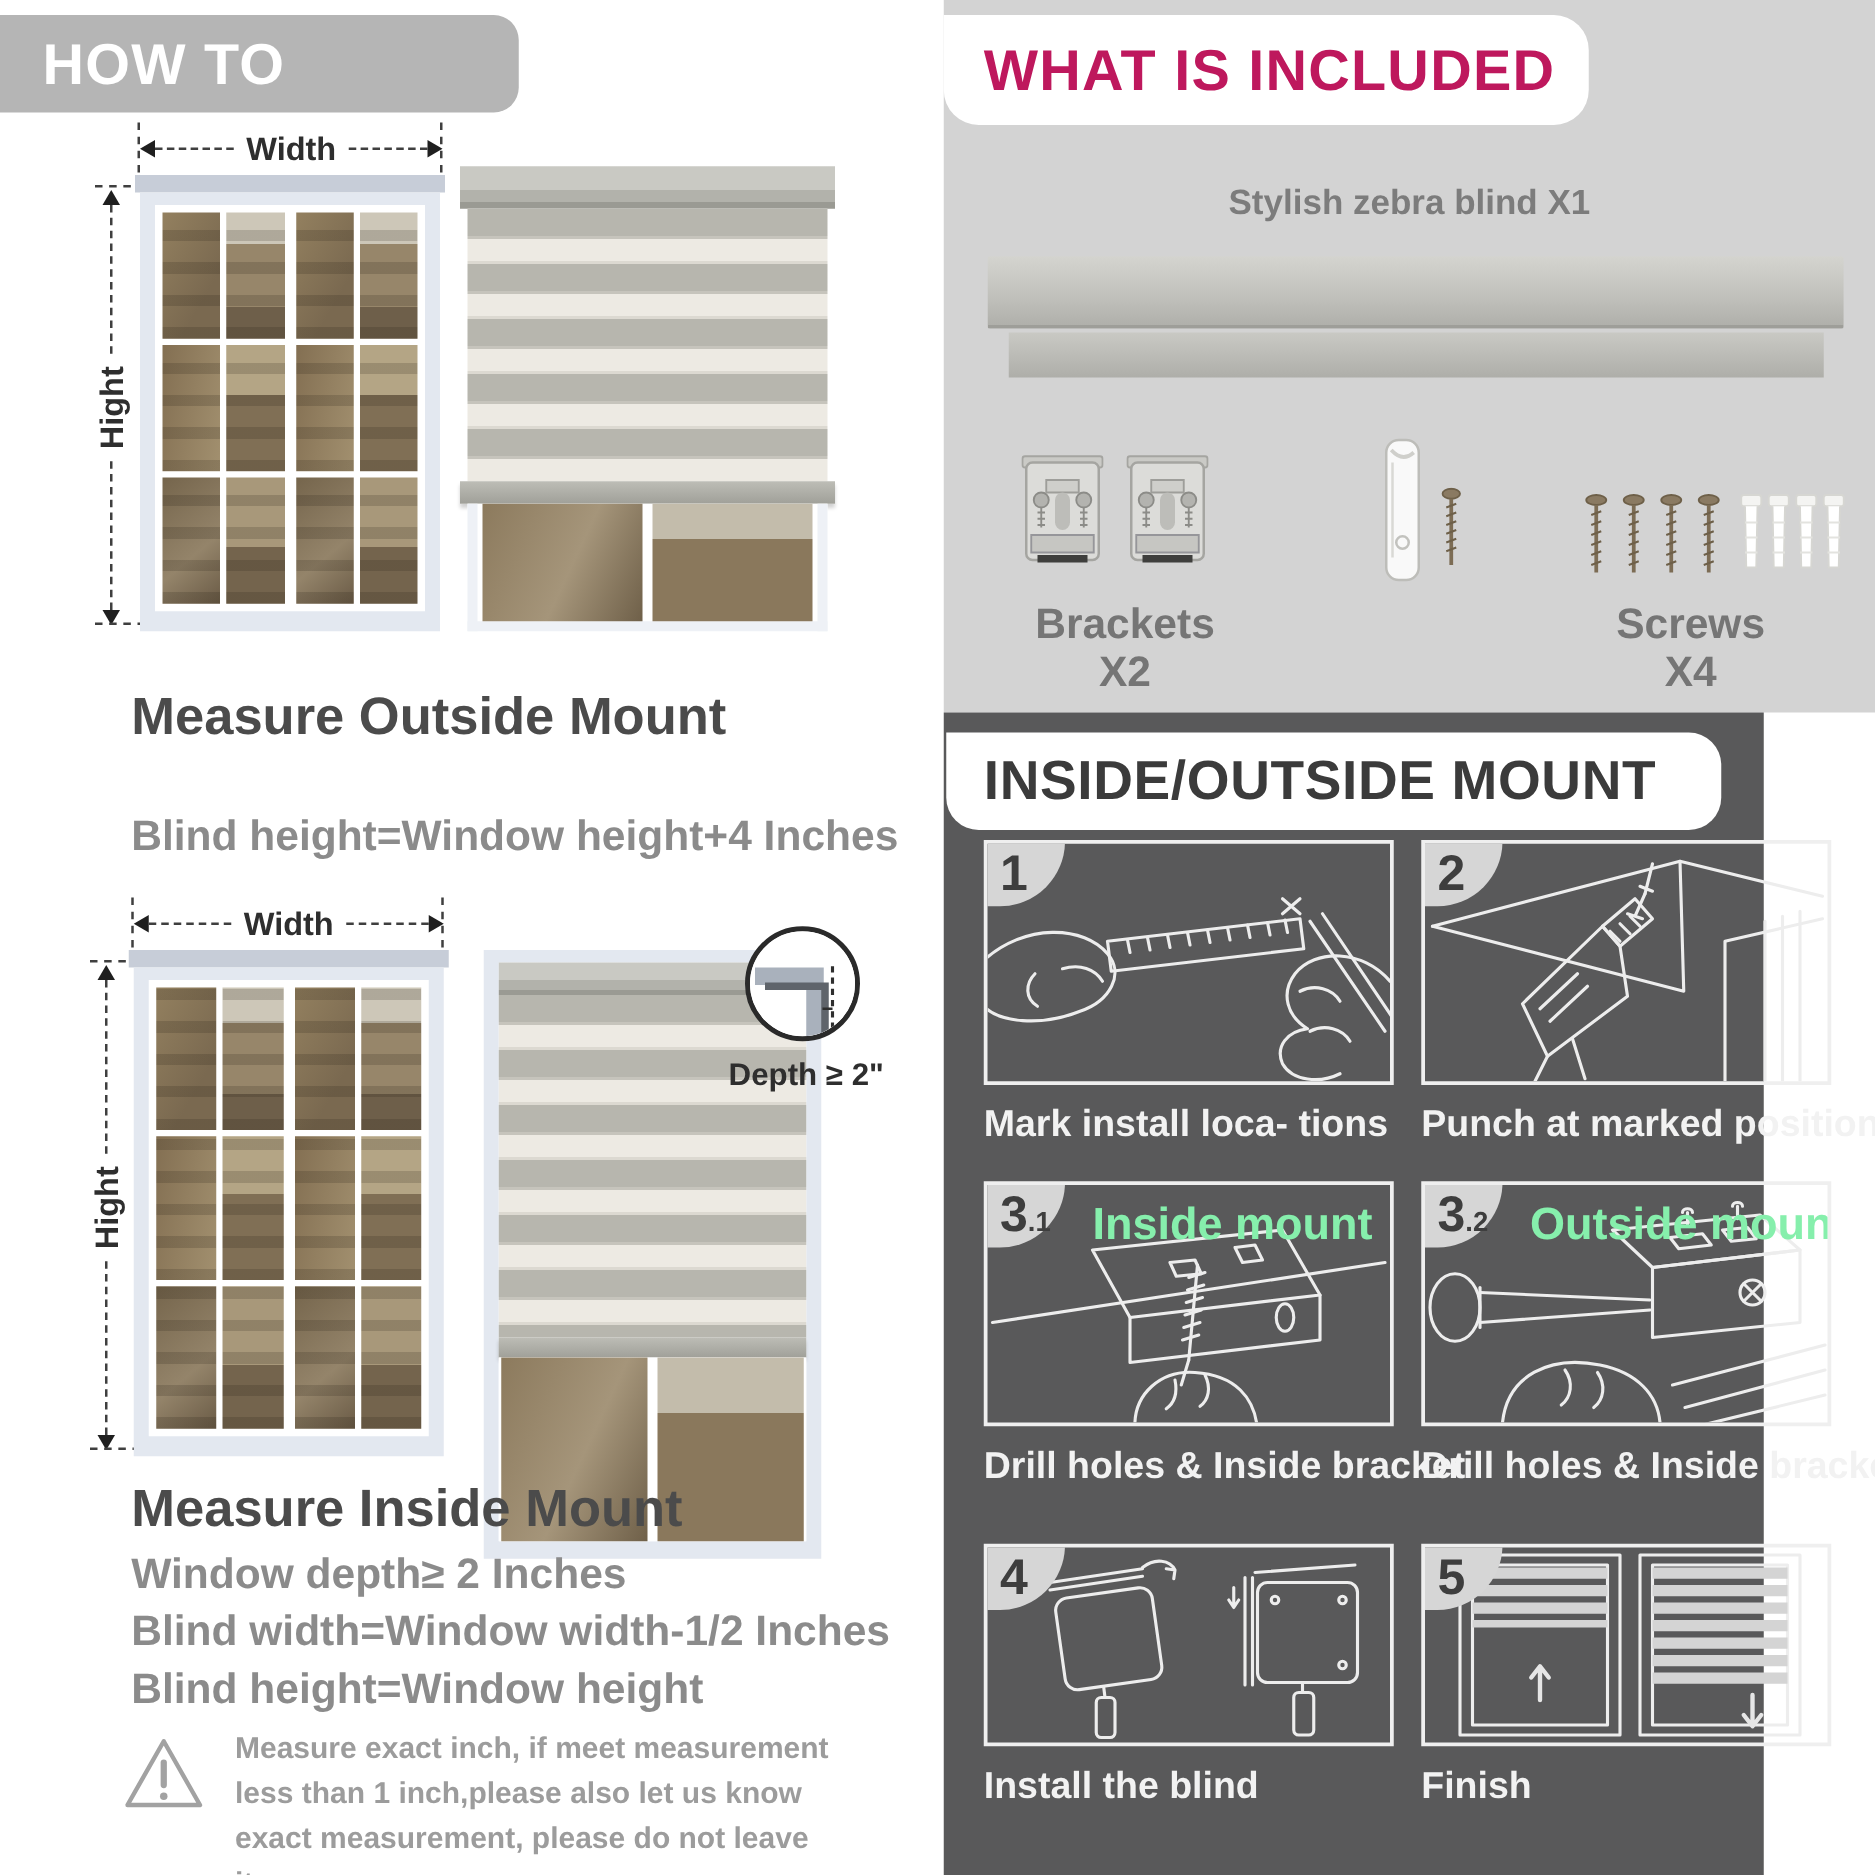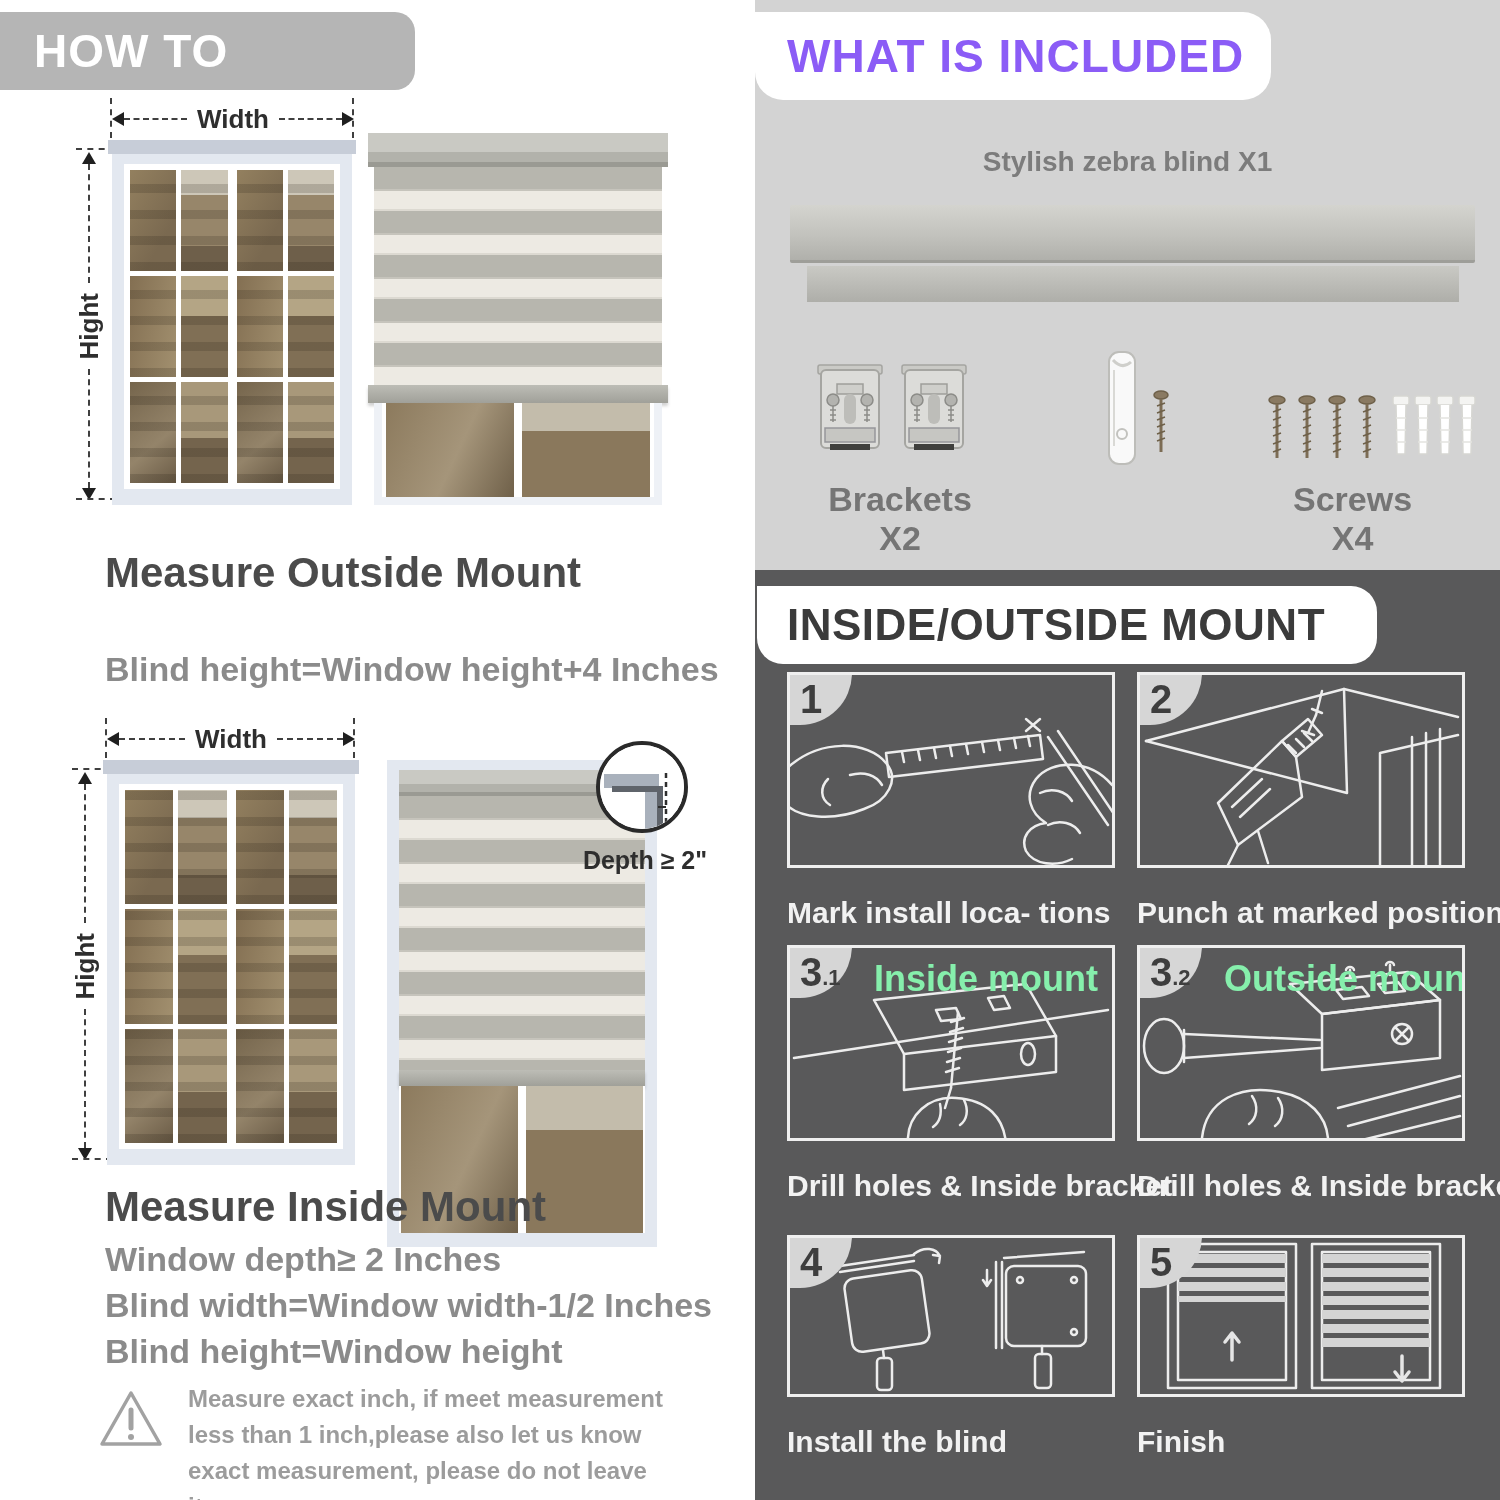--- a/index.html
+++ b/index.html
@@ -4,21 +4,21 @@
 <style>
   html,body{margin:0;padding:0;background:#ffffff;}
   #canvas{position:relative;width:1500px;height:1500px;background:#ffffff;overflow:hidden;
           font-family:"Liberation Sans","DejaVu Sans",sans-serif;}
   .abs{position:absolute;}
 
   
   .hdr-left{left:0;top:12px;width:415px;height:78px;background:#b5b5b5;border-radius:0 20px 20px 0;
             color:#ffffff;font-size:46px;font-weight:bold;line-height:78px;padding-left:34px;box-sizing:border-box;letter-spacing:1px;}
   .hdr-included{left:0;top:12px;width:516px;height:88px;background:#ffffff;border-radius:0 28px 28px 28px;
-            color:#8b5cf6;font-size:46px;font-weight:bold;line-height:88px;padding-left:32px;box-sizing:border-box;letter-spacing:1px;}
+            color:#be185d;font-size:46px;font-weight:bold;line-height:88px;padding-left:32px;box-sizing:border-box;letter-spacing:1px;}
   .hdr-mount{left:2px;top:16px;width:620px;height:78px;background:#ffffff;border-radius:0 26px 26px 26px;
             color:#3b3b3b;font-size:44px;font-weight:bold;line-height:78px;padding-left:30px;box-sizing:border-box;letter-spacing:.5px;}
 
   
   .h2{font-size:42px;font-weight:bold;color:#4b4b4b;}
   .bodyline{font-size:34px;font-weight:bold;color:#8b8b8b;}
   .warn-text{font-size:24px;font-weight:bold;color:#9c9c9c;line-height:1.5;}
 
   
   .dim-h{display:flex;align-items:center;}
@@ -75,29 +75,29 @@
   
   #right-top{left:755px;top:0;width:745px;height:570px;background:#d3d3d3;}
   .product-label{left:0;top:146px;width:745px;text-align:center;font-size:28px;font-weight:bold;color:#7c7c7c;}
   .headrail-top{left:35px;top:205px;width:685px;height:58px;border-radius:2px;
       background:linear-gradient(180deg,#d4d4cf 0%,#c2c2bd 55%,#b0b0ab 100%);border-bottom:3px solid #9e9e99;box-sizing:border-box;}
   .headrail-bottom{left:52px;top:266px;width:652px;height:36px;
       background:linear-gradient(180deg,#c9c9c4,#aeaea9);}
   .hw-label{top:480px;font-size:34px;font-weight:bold;color:#757575;text-align:center;}
 
   
-  #right-bottom{left:755px;top:570px;width:745px;height:930px;background:#59595a;}
+  #right-bottom{left:755px;top:570px;width:656px;height:930px;background:#59595a;}
   .step{position:absolute;width:328px;}
   .step-panel{position:relative;border:3px solid #efefef;box-sizing:border-box;width:328px;overflow:hidden;}
   .badge{position:absolute;left:-2px;top:-2px;width:64px;height:52px;background:#d6d6d6;
          border-radius:0 0 74px 0;display:flex;align-items:center;padding-left:12px;box-sizing:border-box;}
   .bnum{font-size:40px;font-weight:bold;color:#3e3e3e;line-height:1;}
   .bsub{font-size:22px;font-weight:bold;color:#3e3e3e;line-height:1;margin-top:12px;}
   .tag{position:absolute;left:84px;top:10px;font-size:36px;font-weight:bold;color:#86efac;white-space:nowrap;}
-  .caption{margin-top:28px;font-size:30px;font-weight:bold;color:#f2f2f2;white-space:nowrap;}
+  .caption{margin-top:15px;font-size:30px;font-weight:bold;color:#f2f2f2;white-space:nowrap;}
   .lineart{display:block;}
 </style>
 </head>
 <body>
 
 <div id="canvas">
 
   <div class="abs hdr-left">
     <span>HOW TO MEASURE</span>
   </div>

